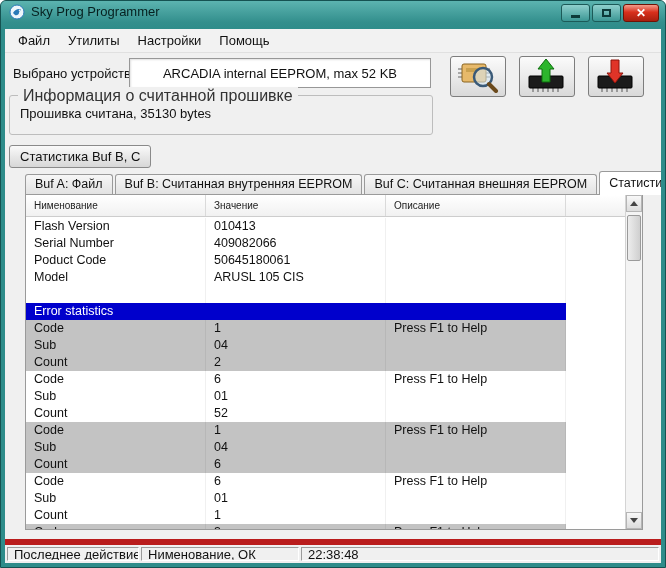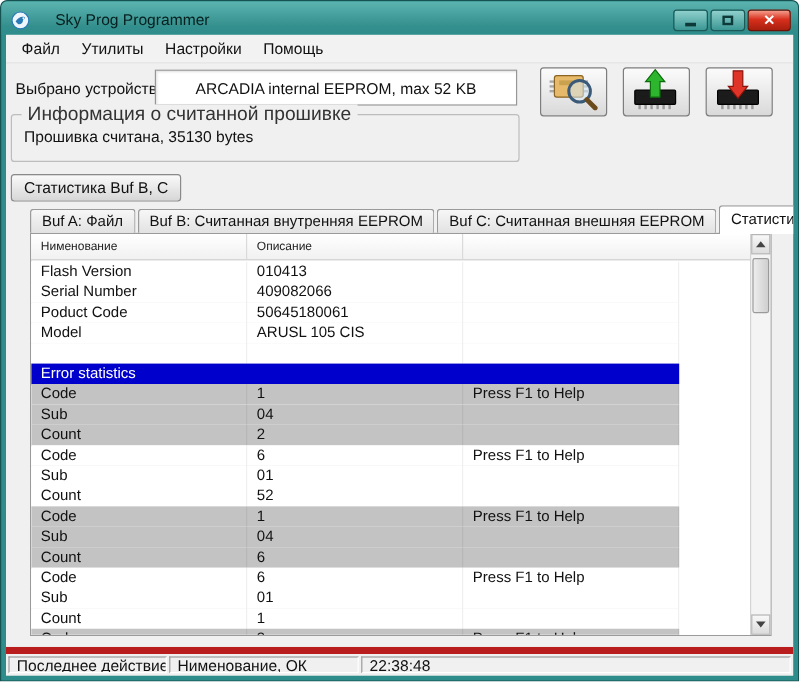--- a/index.html
+++ b/index.html
@@ -12,21 +12,21 @@
     border-radius:6px 6px 0 0;
     overflow:hidden;
     display:flex; flex-direction:column;
     font-family:"Liberation Sans", sans-serif;
   }
 
   
   .titlebar{
     height:28px; flex:none;
     padding:3px 6px 0 8px;
-    display:flex; align-items:center; gap:21px;
+    display:flex; align-items:flex-start; gap:6px;
     background:linear-gradient(#5cb4b0, #338f8d 75%, #2e8c8a);
   }
   .app-icon{ width:16px; height:16px; flex:none; display:flex; }
   .title-text{ font-size:13px; color:#06201f; }
   .caption-buttons{ margin-left:auto; display:flex; gap:2px; align-items:center; }
   .cap-btn{
     height:18px; border:1px solid #1c5a58; border-radius:3px;
     display:flex; align-items:center; justify-content:center;
     background:linear-gradient(#8fd0cd, #3b9794);
     cursor:default;
@@ -284,20 +284,21 @@
       <div class="tabs">
         <span class="tab">Buf A: Файл</span>
         <span class="tab">Buf B: Считанная внутренняя EEPROM</span>
         <span class="tab">Buf C: Считанная внешняя EEPROM</span>
         <span class="tab active">Статистика</span>
       </div>
 
       <div class="grid-panel">
         <div class="grid-header">
           <div class="h-cell">Нименование</div>
+          <div class="h-cell">Значение</div>
           <div class="h-cell">Описание</div>
         </div>
         <div class="grid-body">
   <div class="grid-row style-white">
     <div class="row-bg">
       <div class="cell c-name">Flash Version</div>
       <div class="cell c-value">010413</div>
       <div class="cell c-desc"></div>
     </div>
   </div>

